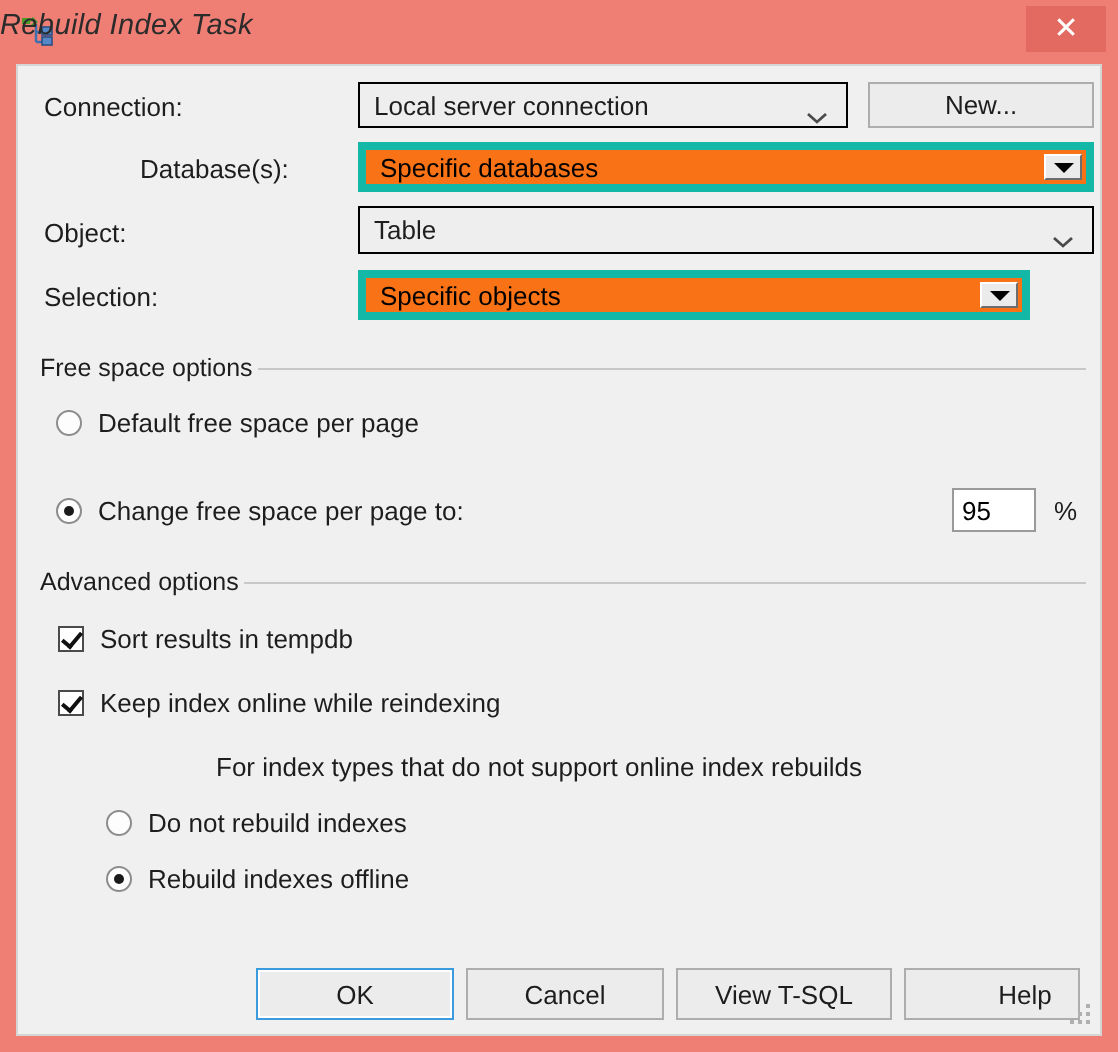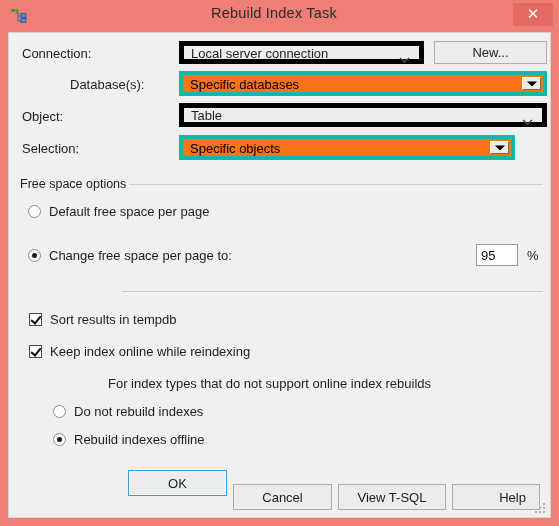--- a/index.html
+++ b/index.html
@@ -28,25 +28,26 @@
   }
   #title-icon {
     position: absolute;
     left: 9px; top: 7px;
     width: 18px; height: 18px;
   }
   #title-text {
     position: absolute;
     left: 0; top: 5px;
     width: 548px;
-    text-align: center;
+    text-align: left;
     font-size: 14.5px;
     color: #2b2b2b;
     letter-spacing: .2px;
     white-space: nowrap;
+    font-style: italic;
   }
   #close-button {
     position: absolute;
     right: 6px; top: 3px;
     width: 40px; height: 23px;
     background: #e26a60;
     border: none;
     cursor: pointer;
   }
   #close-button .x {
@@ -73,21 +74,21 @@
   .lbl {
     position: absolute;
     font-size: 13px;
     color: #1d1d1d;
     white-space: nowrap;
   }
   
   .combo-flat {
     position: absolute;
     background: #eeeeee;
-    border: 5px solid #000000;
+    border: 1px solid #000000;
     box-sizing: border-box;
     cursor: pointer;
   }
   .combo-flat .val {
     position: absolute;
     left: 7px; top: 50%;
     transform: translateY(-50%);
     font-size: 13px;
     color: #1d1d1d;
     white-space: nowrap;
@@ -324,20 +325,21 @@
     </div>
 
     <div class="radio-row" style="left:19px; top:215px;" data-checked="true">
       <span class="radio-mark"></span>
       <span class="rtext">Change free space per page to:</span>
     </div>
 
     <input id="pct-input" style="left: 467px; top: 211px; width: 42px; height: 22px;" value="95">
     <div id="pct-sign" style="left:518px; top:215px;">%</div>
 
+    <div class="group-label" style="left:11px; top:251px;">Advanced options</div>
     <div class="group-rule" style="left:113px; top:258px; width:421px;"></div>
 
     <div class="check-row" style="left:20px; top:279px;" data-checked="true">
       <span class="check-mark"></span>
       <span class="ctext">Sort results in tempdb</span>
     </div>
 
     <div class="check-row" style="left:20px; top:311px;" data-checked="true">
       <span class="check-mark"></span>
       <span class="ctext">Keep index online while reindexing</span>
@@ -348,21 +350,21 @@
     <div class="radio-row" style="left:44px; top:371px;" data-checked="false">
       <span class="radio-mark"></span>
       <span class="rtext">Do not rebuild indexes</span>
     </div>
 
     <div class="radio-row" style="left:44px; top:399px;" data-checked="true">
       <span class="radio-mark"></span>
       <span class="rtext">Rebuild indexes offline</span>
     </div>
 
-    <button class="pbtn focused" style="left:119px; top:437px; width:99px; height:26px;">OK</button>
+    <button class="pbtn focused" style="left:119px; top:451px; width:99px; height:26px;">OK</button>
     <button class="pbtn" style="left:224px; top:451px; width:99px; height:26px;">Cancel</button>
     <button class="pbtn" style="left:329px; top:451px; width:108px; height:26px;">View T-SQL</button>
     <button class="pbtn" style="left:443px; top:451px; width:88px; height:26px;padding-left:33px;">Help</button>
 
     <span id="grip">
       <svg width="13" height="13" viewBox="0 0 13 13">
         <g fill="#b0b0b0">
           <rect x="9" y="1" width="2" height="2"></rect>
           <rect x="5" y="5" width="2" height="2"></rect>
             <rect x="9" y="5" width="2" height="2"></rect>

